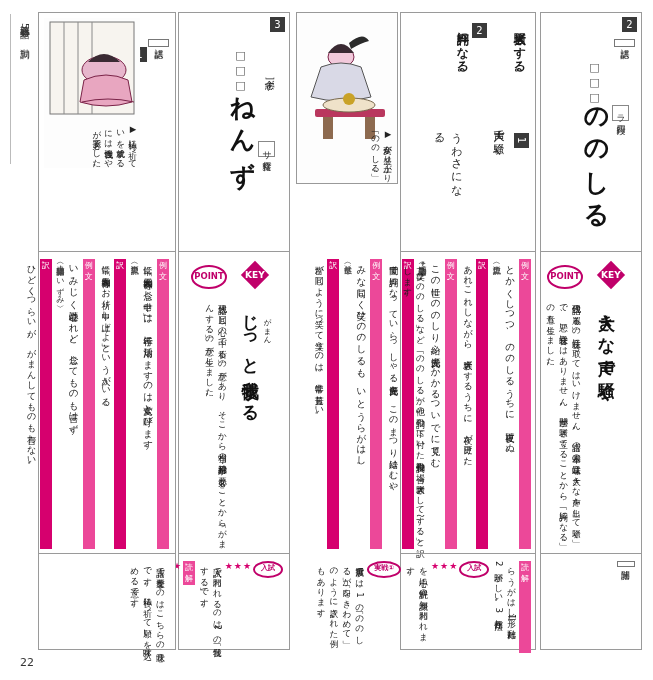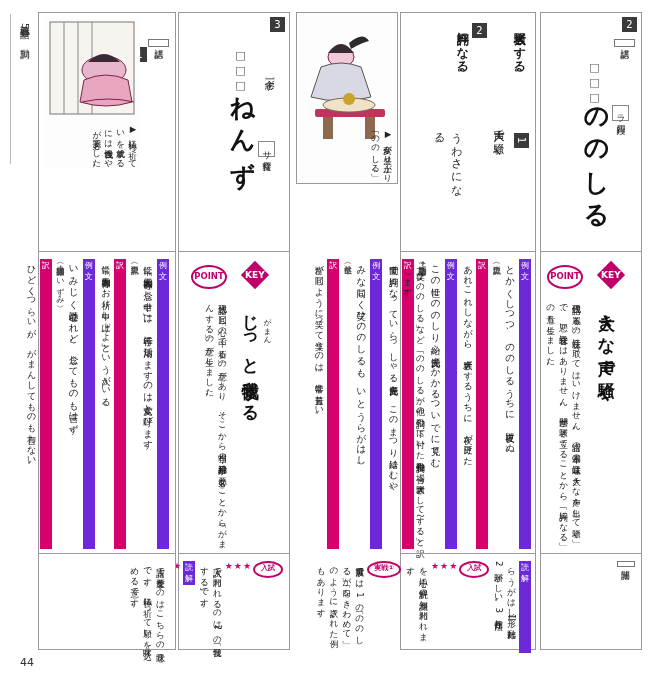--- a/index.html
+++ b/index.html
@@ -15,21 +15,21 @@
 
   
   .entry{position:absolute;border:1px solid #9a9a9a;background:#fff;}
   .entry-inner{position:relative;width:100%;height:100%;}
   .num-badge{position:absolute;width:15px;height:15px;background:#3a3a3a;color:#fff;font-size:10px;line-height:15px;text-align:center;}
   .headword{writing-mode:vertical-rl;text-orientation:upright;font-size:25px;letter-spacing:3px;font-weight:bold;color:#111;}
   .kana-boxes{writing-mode:vertical-rl;font-size:11px;letter-spacing:2px;color:#555;}
   .conj{writing-mode:vertical-rl;text-orientation:upright;font-size:9px;color:#333;border:1px solid #888;padding:2px 1px;}
   .pink{color:#d6006e;}
   .tag{display:inline-block;background:#d6006e;color:#fff;font-size:8px;padding:1px 2px;}
-  .tagdark{display:inline-block;background:#6d28d9;color:#fff;font-size:8px;padding:1px 2px;}
+  .tagdark{display:inline-block;background:#ec4899;color:#fff;font-size:8px;padding:1px 2px;}
   .yakugo{position:absolute;border:1px solid #777;font-size:9px;padding:2px 3px;writing-mode:vertical-rl;text-orientation:upright;letter-spacing:1px;}
   
   .oval{border:2px solid #c0006a;border-radius:50%;color:#c0006a;font-size:8.5px;text-align:center;font-weight:bold;background:#fff;}
   .diamond{background:#c0006a;color:#fff;font-size:9px;font-weight:bold;display:flex;align-items:center;justify-content:center;transform:rotate(45deg);}
   .diamond span{transform:rotate(-45deg);}
   .bigmeaning{writing-mode:vertical-rl;text-orientation:upright;font-size:17px;font-weight:bold;letter-spacing:2px;color:#111;}
   .body-v{writing-mode:vertical-rl;font-size:9.5px;line-height:1.55;letter-spacing:0.5px;color:#1a1a1a;}
   .body-v.small{font-size:8.6px;line-height:1.5;}
   .ex-v{writing-mode:vertical-rl;font-size:9.5px;line-height:1.6;letter-spacing:0.4px;}
   .illus{position:absolute;border:1px solid #999;background:#fdfdfd;overflow:hidden;}
@@ -40,21 +40,21 @@
 </style>
 </head>
 <body>
 
 <div class="page">
 
   <div class="side-tab">
     <div class="st-text">読解必修語50 動詞</div>
   </div>
 
-  <div class="pagenum">44</div>
+  <div class="pagenum">22</div>
 
   <div class="nav-arrow">‹</div>
 
   <div class="entry" style="left:540px;top:12px;width:100px;height:636px;">
     <div class="entry-inner">
       <div class="num-badge" style="right:4px;top:4px;">2</div>
       <div class="yakugo" style="right:6px;top:26px;">訳語</div>
       <div class="kana-boxes" style="position:absolute;right:40px;top:48px;">□□□</div>
       <div class="headword" style="position:absolute;right:28px;top:78px;height:150px;">ののしる</div>
       <div class="conj" style="position:absolute;right:12px;top:92px;">ラ行四段</div>

